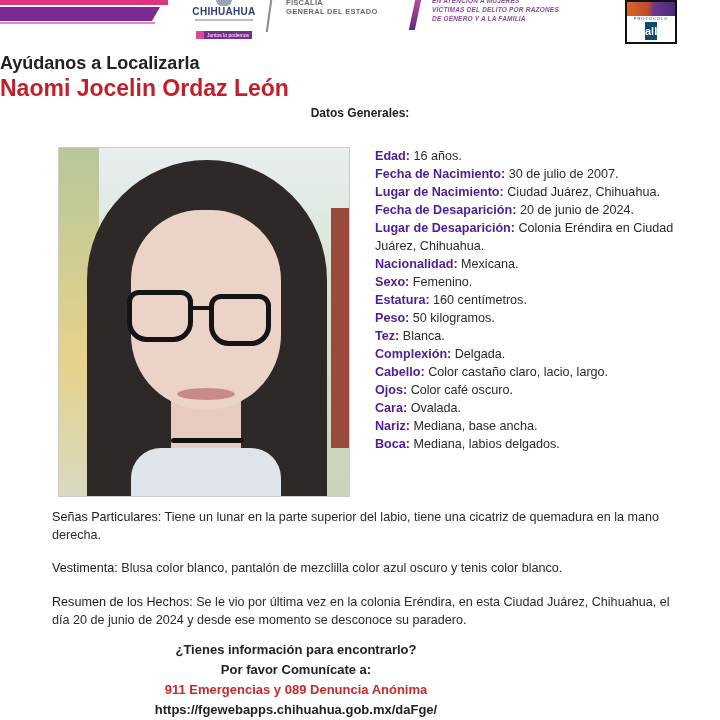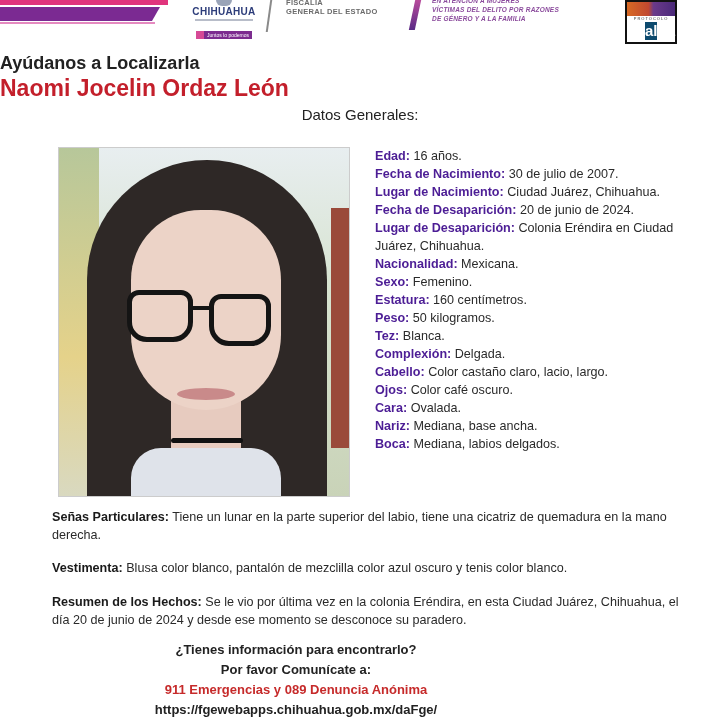--- a/index.html
+++ b/index.html
@@ -23,26 +23,26 @@
 
   .fiscalia { position: absolute; left: 286px; top: -2px; font-size: 7.5px; font-weight: bold; color: #6b6b6b; line-height: 9px; letter-spacing: 0.3px; }
 
   .purple-slash { position: absolute; left: 412px; top: 0; width: 6px; height: 30px; background: linear-gradient(#b84b9c, #5a2a86); transform: skewX(-12deg); }
 
   .centro { position: absolute; left: 432px; top: -4px; font-size: 6.5px; font-weight: bold; font-style: italic; color: #8a4a9c; line-height: 9px; letter-spacing: 0.2px; }
 
   .alba-logo { position: absolute; left: 625px; top: 0; width: 52px; height: 44px; border: 2px solid #111; background: #fff; text-align: center; }
   .alba-top { height: 14px; background: linear-gradient(90deg, #d86a24 0%, #c04830 45%, #6a3a8a 55%, #4b2a7a 100%); }
   .alba-small { font-size: 4px; color: #333; letter-spacing: 1px; line-height: 6px; }
-  .alba-word { display: block; margin: 0 18px; background: #0c4a6e; color: #fff; font-size: 15px; font-weight: bold; line-height: 18px; }
+  .alba-word { display: block; margin: 0 18px; background: #0c4a6e; color: #fff; font-size: 11px; font-weight: bold; line-height: 18px; }
 
   
   .title-help { position: absolute; left: 0; top: 53px; width: 720px; text-align: left; font-size: 18px; font-weight: bold; color: #222; }
   .title-name { position: absolute; left: 0; top: 75px; width: 720px; text-align: left; font-size: 23px; font-weight: bold; color: #c31f2b; }
-  .title-datos { position: absolute; left: 0; top: 106px; width: 720px; text-align: center; font-size: 15px; font-weight: normal; color: #222; }
+  .title-datos { position: absolute; left: 0; top: 106px; width: 720px; text-align: center; font-size: 12px; font-weight: bold; color: #222; }
 
   
   .photo { position: absolute; left: 58px; top: 147px; width: 292px; height: 350px; overflow: hidden;
     background: linear-gradient(180deg, #e8eef0 0%, #d7e3d0 40%, #c9d3b8 100%); border: 1px solid #ccc; }
   .photo-bg-left { position: absolute; left: 0; top: 0; width: 40px; height: 100%; background: linear-gradient(180deg, #b7c79a, #e5d28a 60%, #d9d9c0); }
   .photo-bg-right { position: absolute; right: 0; top: 60px; width: 18px; height: 240px; background: #9a4a3a; }
   .photo-hair { position: absolute; left: 28px; top: 12px; width: 240px; height: 360px; background: #2e2826; border-radius: 120px 120px 20px 20px; }
   .photo-face { position: absolute; left: 72px; top: 62px; width: 150px; height: 200px; background: #ecd3c7; border-radius: 70px 70px 75px 75px; }
   .photo-neck { position: absolute; left: 112px; top: 245px; width: 70px; height: 60px; background: #e7cbbf; }
   .photo-shirt { position: absolute; left: 72px; top: 300px; width: 150px; height: 60px; background: #dfe3ea; border-radius: 30px 30px 0 0; }
@@ -52,21 +52,21 @@
   .photo-bridge { position: absolute; left: 132px; top: 158px; width: 20px; height: 4px; background: #141414; }
   .photo-lips { position: absolute; left: 118px; top: 240px; width: 58px; height: 12px; background: #c98a8a; border-radius: 50%; }
 
   
   .details { position: absolute; left: 375px; top: 147px; width: 320px; font-size: 12.6px; line-height: 18px; color: #2a2a2a; }
   .details .row { display: block; }
   .details .lbl { font-weight: bold; color: #4c1d95; }
 
   
   .para { position: absolute; left: 52px; width: 630px; font-size: 12.6px; line-height: 18px; color: #2a2a2a; }
-  .para .lbl { font-weight: bold; color: #1a1a1a; margin-top: 45px; }
+  .para .lbl { font-weight: normal; color: #1a1a1a; margin-top: 45px; }
   .p-senas { top: 508px; }
   .p-vest { top: 559px; }
   .p-resumen { top: 593px; }
 
   
   .foot { position: absolute; left: 0; width: 592px; text-align: center; font-weight: bold; font-size: 13px; color: #222; }
   .f-q { top: 642px; }
   .f-call { top: 662px; }
   .f-phone { top: 682px; color: #c62a2a; }
   .f-url { top: 702px; }

